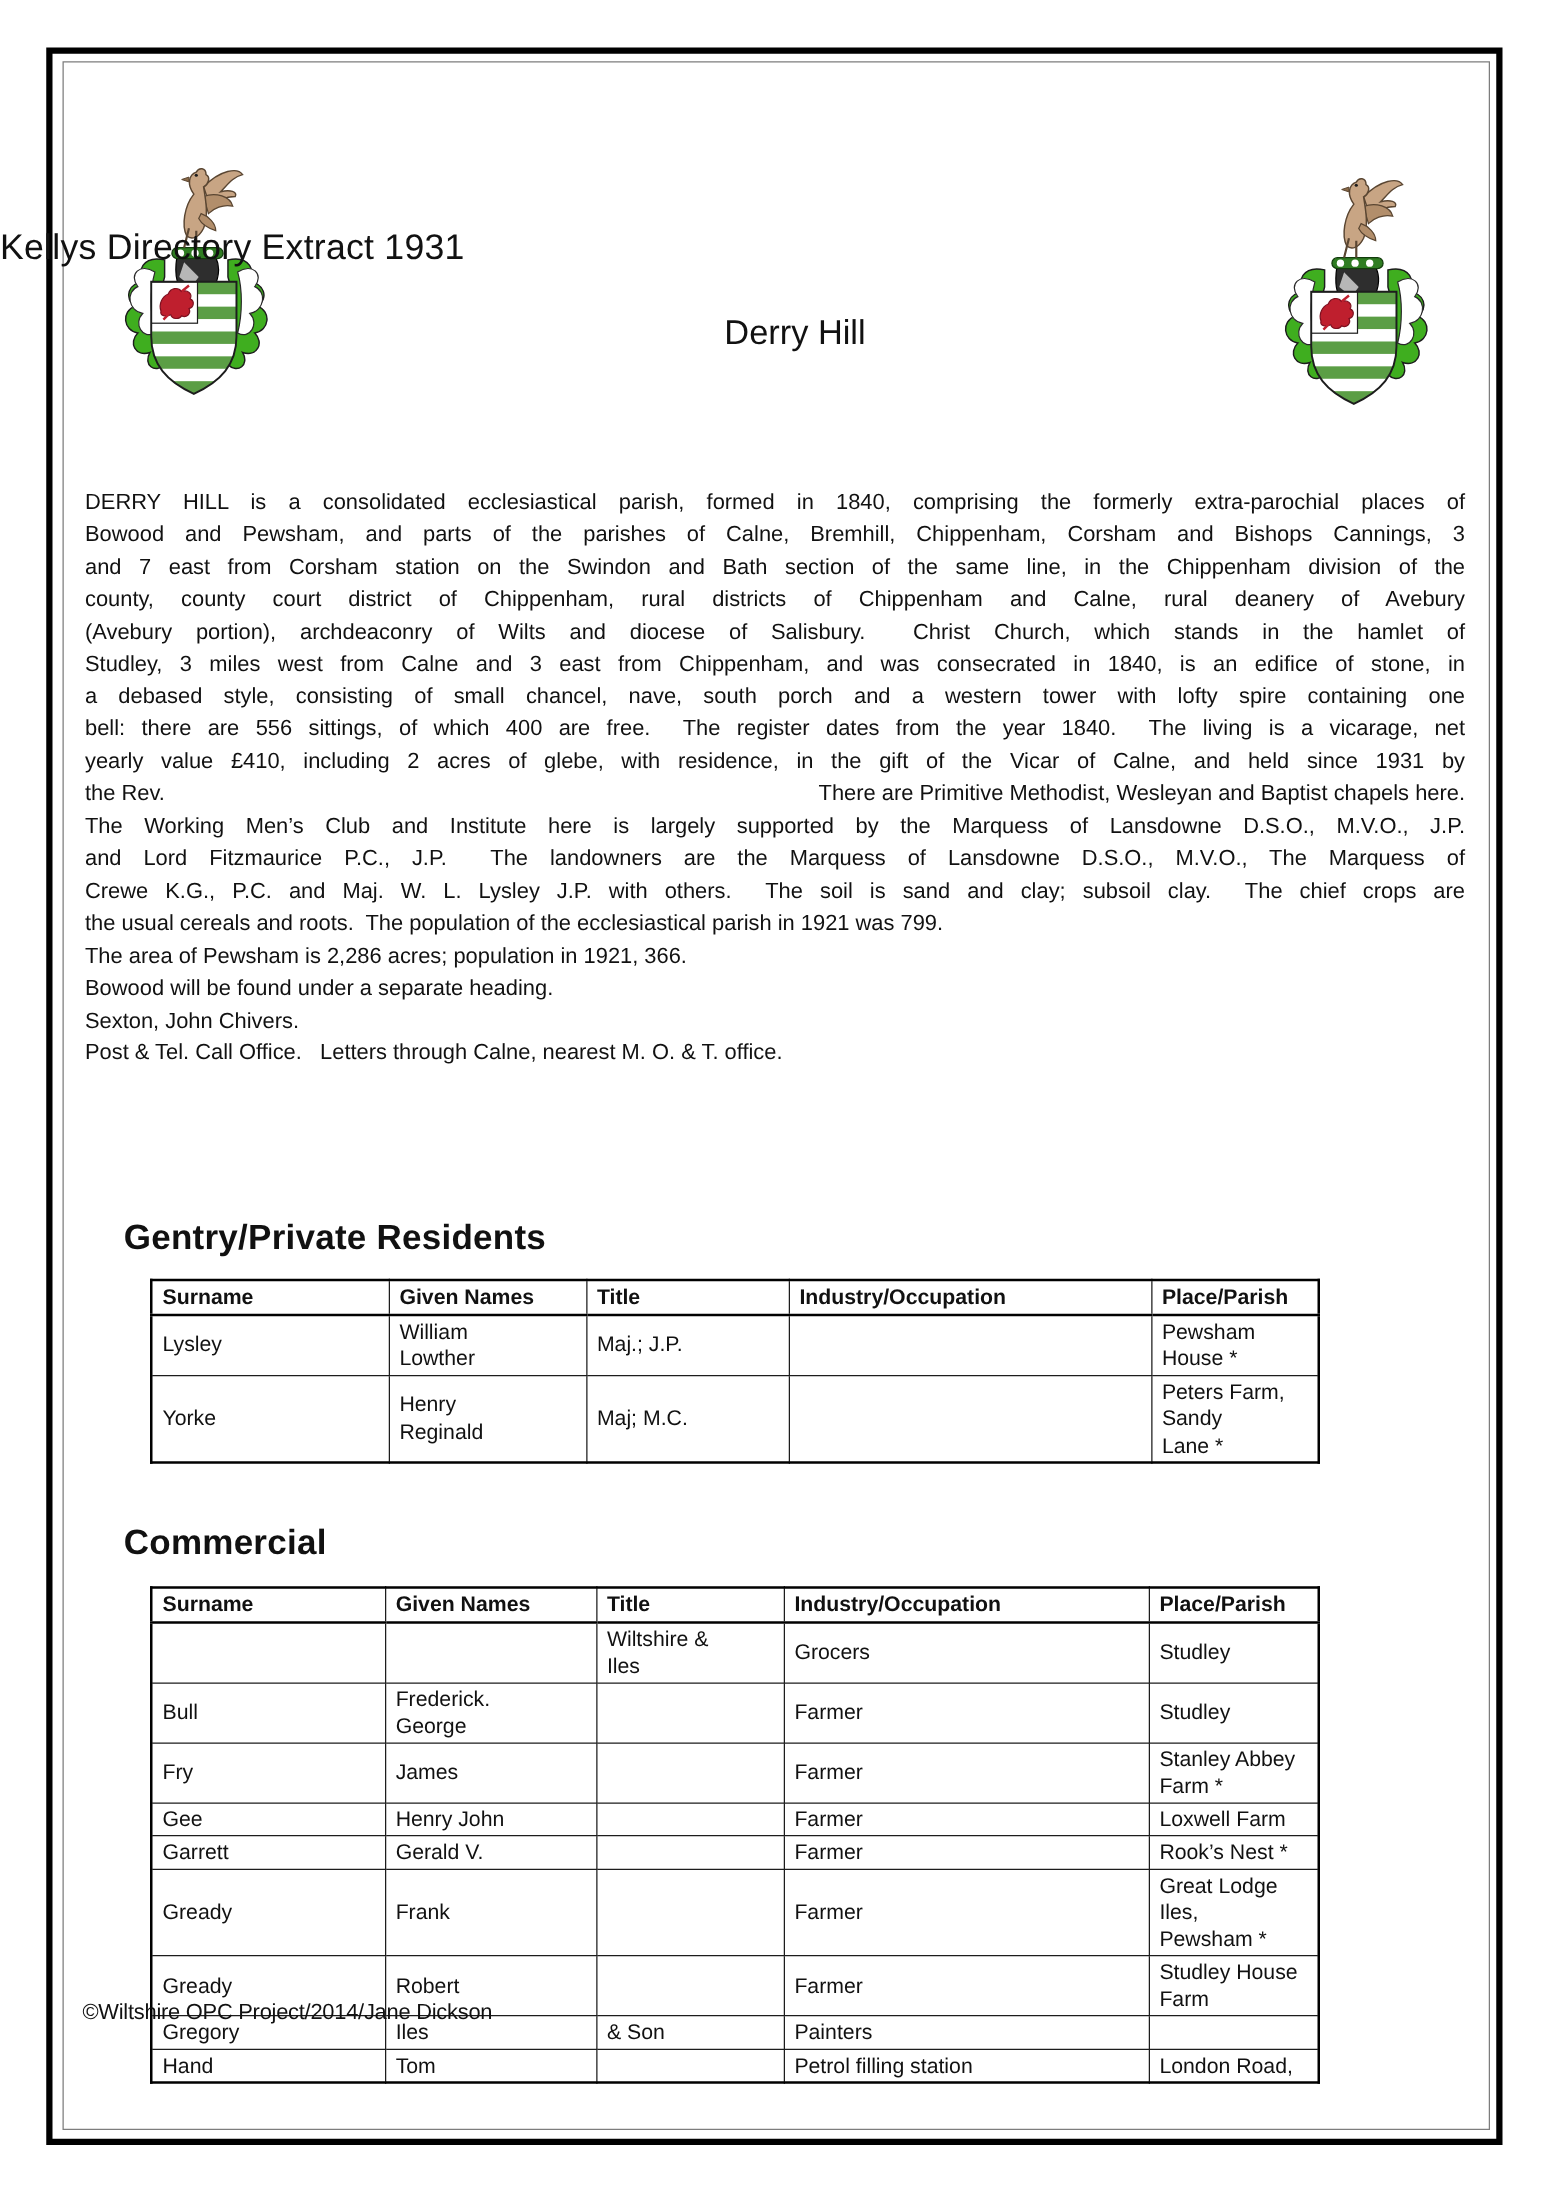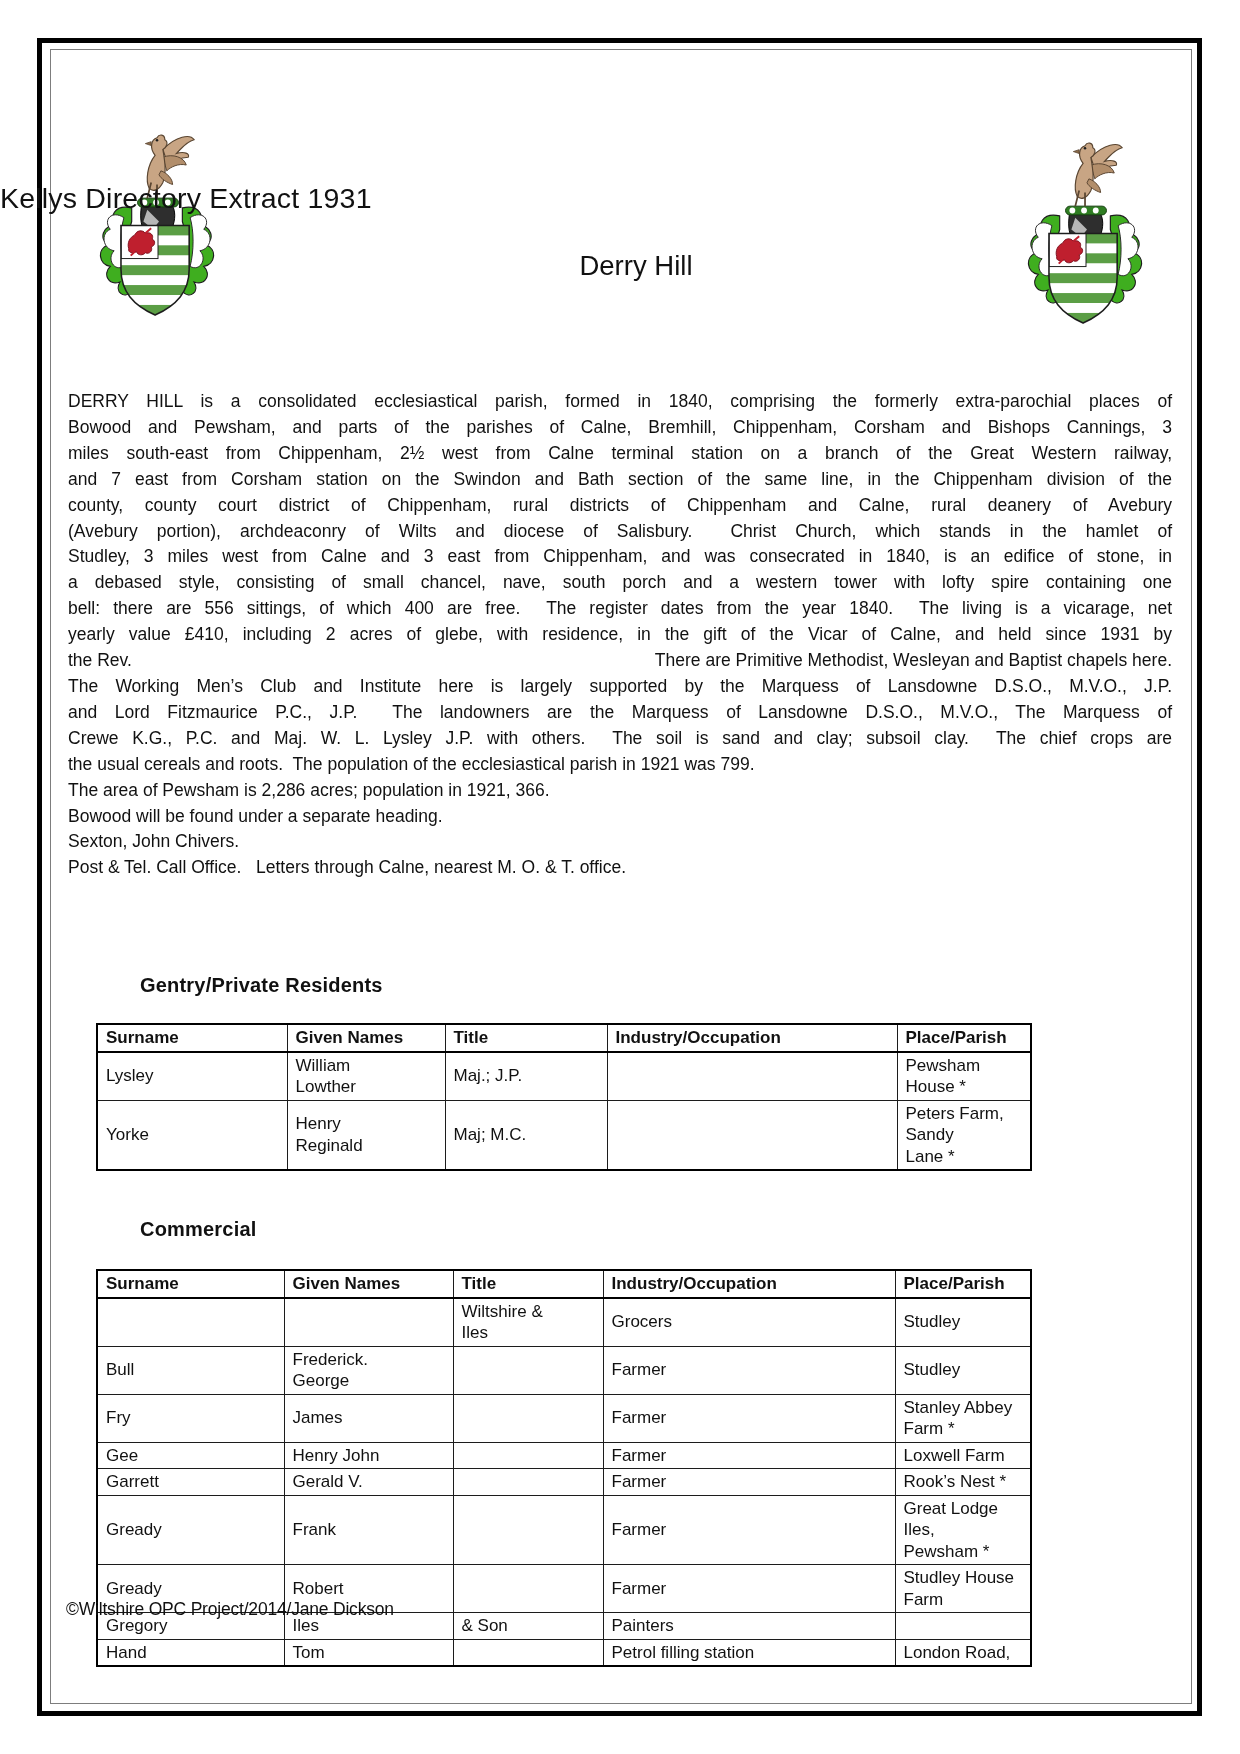--- a/index.html
+++ b/index.html
@@ -28,35 +28,35 @@
     font-size:27.5px;
   }
   .body-text{
     position:absolute;left:68px;top:389px;width:1104px;
     font-size:17.5px;line-height:25.9px;
   }
   .bline{white-space:normal;}
   .bline.just{text-align:justify;text-align-last:justify;}
   .bline.rev{display:flex;justify-content:space-between;}
   .section-heading{
-    position:absolute;font-size:20px;font-weight:bold;letter-spacing:0.2px;margin-left:41px;
+    position:absolute;font-size:28px;font-weight:bold;letter-spacing:0.2px;
   }
   .heading-gentry{left:99px;top:974px;}
   .heading-commercial{left:99px;top:1218px;}
   table.dir{
     position:absolute;border-collapse:collapse;table-layout:fixed;
     font-size:17px;background:#fff;
   }
   table.dir.gentry{left:96px;top:1023px;width:934px;}
   table.dir.commercial{left:96px;top:1269px;width:934px;}
   table.dir th,table.dir td{
     border:1px solid #1c1c1c;padding:2px 8px;vertical-align:middle;
     line-height:21.5px;text-align:left;overflow:hidden;
   }
-  table.dir{border:2px solid #000;}
+  table.dir{border:2px solid #000;margin-left:24px;}
   table.dir thead th{font-weight:bold;border-bottom:2px solid #000;}
   table.dir td{white-space:pre-line;}
   .page-footer{
     position:absolute;left:66px;top:1599px;font-size:17.5px;letter-spacing:-0.2px;
   }
 </style>
 </head>
 <body>
 
 <div class="frame-outer"></div>
@@ -111,21 +111,20 @@
 <svg class="crest crest-right" viewBox="0 0 130 195" aria-hidden="true">
   <use href="#crestg"></use>
 </svg>
 
 <div class="page-title">Kellys Directory Extract 1931</div>
 <div class="page-subtitle">Derry Hill</div>
 
 <div class="body-text" id="body-lines">
     <div class="bline just">DERRY HILL is a consolidated ecclesiastical parish, formed in 1840, comprising the formerly extra-parochial places of</div>
     <div class="bline just">Bowood and Pewsham, and parts of the parishes of Calne, Bremhill, Chippenham, Corsham and Bishops Cannings, 3</div>
-    <div class="bline just">miles south-east from Chippenham, 2½ west from Calne terminal station on a branch of the Great Western railway,</div>
     <div class="bline just">and 7 east from Corsham station on the Swindon and Bath section of the same line, in the Chippenham division of the</div>
     <div class="bline just">county, county court district of Chippenham, rural districts of Chippenham and Calne, rural deanery of Avebury</div>
     <div class="bline just">(Avebury portion), archdeaconry of Wilts and diocese of Salisbury.&nbsp; Christ Church, which stands in the hamlet of</div>
     <div class="bline just">Studley, 3 miles west from Calne and 3 east from Chippenham, and was consecrated in 1840, is an edifice of stone, in</div>
     <div class="bline just">a debased style, consisting of small chancel, nave, south porch and a western tower with lofty spire containing one</div>
     <div class="bline just">bell: there are 556 sittings, of which 400 are free.&nbsp; The register dates from the year 1840.&nbsp; The living is a vicarage, net</div>
     <div class="bline just">yearly value £410, including 2 acres of glebe, with residence, in the gift of the Vicar of Calne, and held since 1931 by</div>
     <div class="bline rev">
       <span>the Rev.</span>
       <span>There are Primitive Methodist, Wesleyan and Baptist chapels here.</span>

